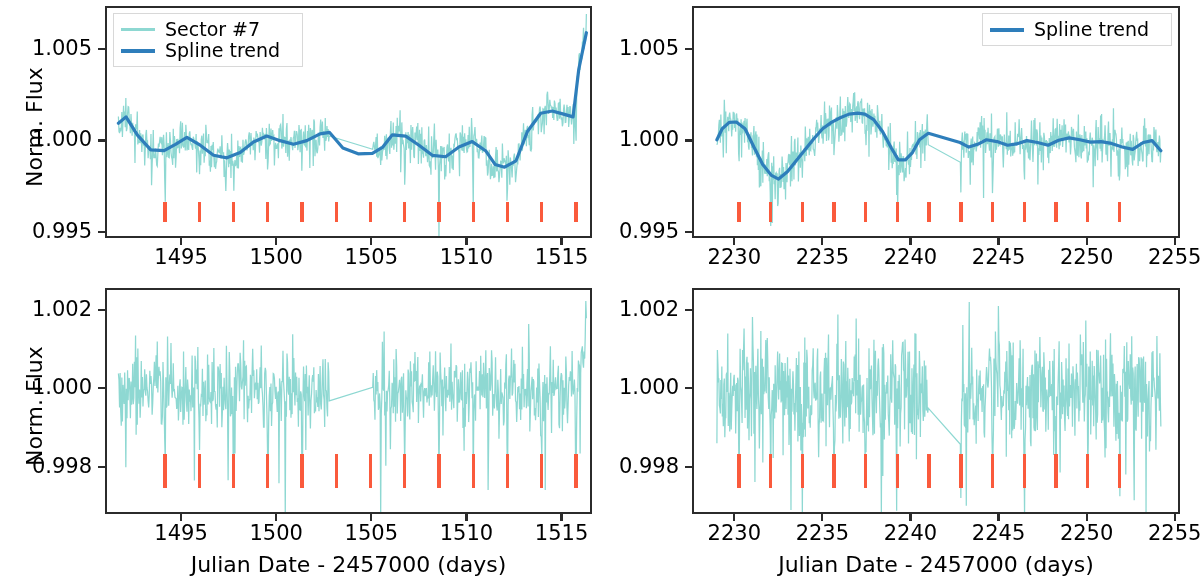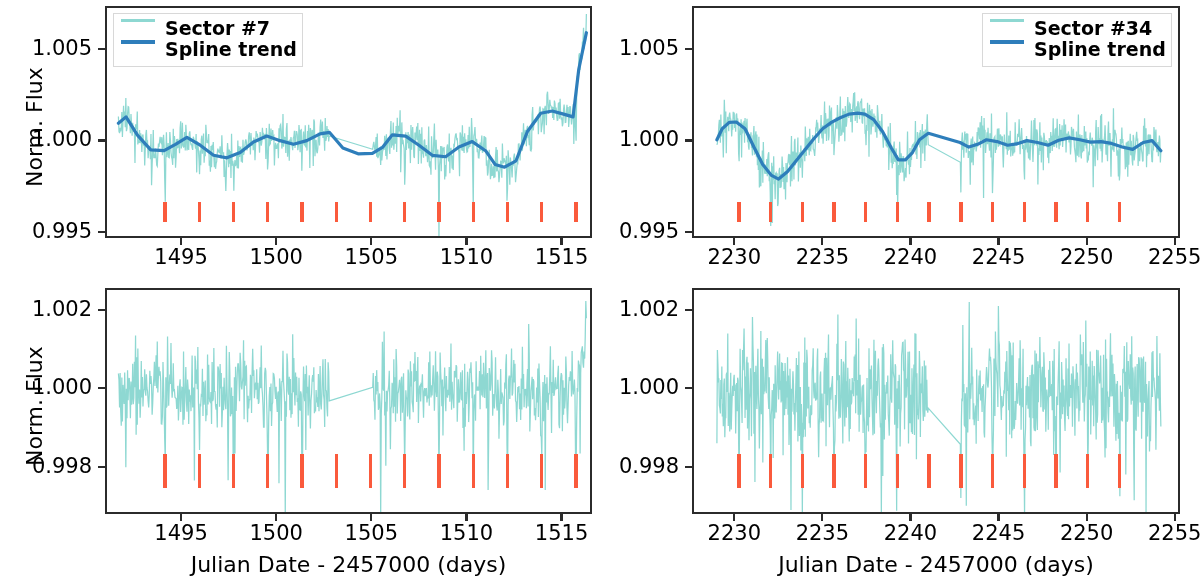--- a/index.html
+++ b/index.html
@@ -72,23 +72,22 @@
   }
   .legend-box {
     position: absolute;
     background: #ffffff;
     border: 1.3px solid #d8d8d8;
     padding: 5px 9px 5px 7px;
     box-sizing: border-box;
   }
   .legend-row {
     display: flex;
-    align-items: flex-start;
+    align-items: center;
     height: 21px;
-    font-weight: bold;
   }
   .legend-swatch {
     width: 34px;
     height: 0;
     border-top-style: solid;
     margin-right: 10px;
     flex: none;
   }
   .legend-label {
     font-size: 19px;
@@ -191,24 +190,20 @@
       <div class="tickmark-x" style="left: 909.355px; top: 238px; background: rgb(43, 43, 43);"></div>
       <div class="xtick-label" style="left: 865.455px; top: 247px; width: 90px;">2240</div>
       <div class="tickmark-x" style="left: 997.442px; top: 238px; background: rgb(43, 43, 43);"></div>
       <div class="xtick-label" style="left: 953.542px; top: 247px; width: 90px;">2245</div>
       <div class="tickmark-x" style="left: 1085.53px; top: 238px; background: rgb(43, 43, 43);"></div>
       <div class="xtick-label" style="left: 1041.63px; top: 247px; width: 90px;">2250</div>
       <div class="tickmark-x" style="left: 1173.61px; top: 238px; background: rgb(43, 43, 43);"></div>
       <div class="xtick-label" style="left: 1129.71px; top: 247px; width: 90px;">2255</div>
       <div class="legend-box" style="border-color: rgb(216, 216, 216); left: 982px; top: 13px; width: 190px;">
         <div class="legend-row">
-          <span class="legend-swatch" style="border-top-color: rgb(142, 216, 210); border-top-width: 3px;"></span>
-          <span class="legend-label">Sector #34</span>
-        </div>
-        <div class="legend-row">
           <span class="legend-swatch" style="border-top-color: rgb(46, 126, 187); border-top-width: 4px;"></span>
           <span class="legend-label">Spline trend</span>
         </div>
       </div>
     </div>
     <div class="panel" style="left: 0px; top: 0px; width: 1200px; height: 584px;">
       <div class="plot-frame" style="left: 105px; top: 288px; width: 487px; height: 226px; border-color: rgb(43, 43, 43);">
         <svg class="series-svg" width="487" height="226">
           <path d="M11.41 83.51 L11.99 90.03 L12.56 117.48 L13.13 83.04 L13.70 121.21 L14.27 135.80 L14.84 87.50 L15.41 131.49 L15.99 94.90 L16.56 104.75 L17.13 114.00 L17.70 82.40 L18.27 112.66 L18.84 177.29 L19.41 98.84 L19.99 128.20 L20.56 80.36 L21.13 110.15 L21.70 89.77 L22.27 87.94 L22.84 101.77 L23.41 128.25 L23.98 91.59 L24.56 114.59 L25.13 105.74 L25.70 73.72 L26.27 114.22 L26.84 107.96 L27.41 71.68 L27.98 97.28 L28.56 45.57 L29.13 144.76 L29.70 67.22 L30.27 134.82 L30.84 58.61 L31.41 99.38 L31.98 113.82 L32.56 99.40 L33.13 127.77 L33.70 111.43 L34.27 70.93 L34.84 107.52 L35.41 87.09 L35.98 116.54 L36.56 100.57 L37.13 99.05 L37.70 79.16 L38.27 101.33 L38.84 105.67 L39.41 84.18 L39.98 97.96 L40.56 101.25 L41.13 110.95 L41.70 117.37 L42.27 104.38 L42.84 80.83 L43.41 93.85 L43.98 86.02 L44.56 94.95 L45.13 124.77 L45.70 113.57 L46.27 96.50 L46.84 87.50 L47.41 71.79 L47.98 96.06 L48.56 84.60 L49.13 65.21 L49.70 98.36 L50.27 51.51 L50.84 102.44 L51.41 85.93 L51.98 76.91 L52.55 85.72 L53.13 81.38 L53.70 91.27 L54.27 133.76 L54.84 134.06 L55.41 125.95 L55.98 72.11 L56.55 92.87 L57.13 118.15 L57.70 149.88 L58.27 171.63 L58.84 87.30 L59.41 117.57 L59.98 116.01 L60.55 46.61 L61.13 89.67 L61.70 115.83 L62.27 96.10 L62.84 84.55 L63.41 93.87 L63.98 53.08 L64.55 95.50 L65.13 107.80 L65.70 99.02 L66.27 73.30 L66.84 100.34 L67.41 99.88 L67.98 107.30 L68.55 108.12 L69.13 108.49 L69.70 118.96 L70.27 116.86 L70.84 95.86 L71.41 130.47 L71.98 116.97 L72.55 95.91 L73.13 89.28 L73.70 121.90 L74.27 109.05 L74.84 97.31 L75.41 97.65 L75.98 134.70 L76.55 61.60 L77.13 129.72 L77.70 112.44 L78.27 94.74 L78.84 76.99 L79.41 110.58 L79.98 121.81 L80.55 89.63 L81.12 98.23 L81.70 134.01 L82.27 99.52 L82.84 111.67 L83.41 105.19 L83.98 121.14 L84.55 101.52 L85.12 65.60 L85.70 117.53 L86.27 100.10 L86.84 97.58 L87.41 190.39 L87.98 65.87 L88.55 71.19 L89.12 93.67 L89.70 79.40 L90.27 99.33 L90.84 56.98 L91.41 111.06 L91.98 127.88 L92.55 160.02 L93.12 114.79 L93.70 115.29 L94.27 105.56 L94.84 106.71 L95.41 78.80 L95.98 125.91 L96.55 91.81 L97.12 114.63 L97.70 105.90 L98.27 90.43 L98.84 131.22 L99.41 119.14 L99.98 125.36 L100.55 64.43 L101.12 114.51 L101.70 74.76 L102.27 107.10 L102.84 111.57 L103.41 112.43 L103.98 101.97 L104.55 134.05 L105.12 72.00 L105.70 111.15 L106.27 108.93 L106.84 58.10 L107.41 101.34 L107.98 101.67 L108.55 115.63 L109.12 119.62 L109.69 113.98 L110.27 137.58 L110.84 76.50 L111.41 78.20 L111.98 83.11 L112.55 116.74 L113.12 73.99 L113.69 98.46 L114.27 83.08 L114.84 137.16 L115.41 121.32 L115.98 96.69 L116.55 120.33 L117.12 87.67 L117.69 104.77 L118.27 113.86 L118.84 119.14 L119.41 55.68 L119.98 95.70 L120.55 119.32 L121.12 190.16 L121.69 113.71 L122.27 62.00 L122.84 81.71 L123.41 126.34 L123.98 123.75 L124.55 97.44 L125.12 123.95 L125.69 106.01 L126.27 186.91 L126.84 157.91 L127.41 87.19 L127.98 163.54 L128.55 76.68 L129.12 121.09 L129.69 102.28 L130.27 82.64 L130.84 73.89 L131.41 73.93 L131.98 89.61 L132.55 111.19 L133.12 62.84 L133.69 73.01 L134.27 96.55 L134.84 99.45 L135.41 92.17 L135.98 86.89 L136.55 50.27 L137.12 129.28 L137.69 70.75 L138.26 95.63 L138.84 77.06 L139.41 76.27 L139.98 106.53 L140.55 132.31 L141.12 105.71 L141.69 118.51 L142.26 109.00 L142.84 110.31 L143.41 84.83 L143.98 88.03 L144.55 123.04 L145.12 81.83 L145.69 58.65 L146.26 86.02 L146.84 80.36 L147.41 108.12 L147.98 99.05 L148.55 92.58 L149.12 99.72 L149.69 79.16 L150.26 109.31 L150.84 92.87 L151.41 113.89 L151.98 112.21 L152.55 91.26 L153.12 77.28 L153.69 98.13 L154.26 55.48 L154.84 96.81 L155.41 103.40 L155.98 116.05 L156.55 137.22 L157.12 137.23 L157.69 83.61 L158.26 77.84 L158.84 81.10 L159.41 104.20 L159.98 125.09 L160.55 162.44 L161.12 183.54 L161.69 131.60 L162.26 105.82 L162.84 97.05 L163.41 121.24 L163.98 93.57 L164.55 136.08 L165.12 114.68 L165.69 112.43 L166.26 83.59 L166.83 84.03 L167.41 88.25 L167.98 101.53 L168.55 108.91 L169.12 96.80 L169.69 111.52 L170.26 121.87 L170.83 103.05 L171.41 101.57 L171.98 193.29 L172.55 88.42 L173.12 93.31 L173.69 102.79 L174.26 130.97 L174.83 91.53 L175.41 91.48 L175.98 60.87 L176.55 92.09 L177.12 101.88 L177.69 114.12 L178.26 225.21 L178.83 111.26 L179.41 126.76 L179.98 63.49 L180.55 72.62 L181.12 100.87 L181.69 104.61 L182.26 86.87 L182.83 120.33 L183.41 89.08 L183.98 127.72 L184.55 103.19 L185.12 124.13 L185.69 44.18 L186.26 102.27 L186.83 67.97 L187.41 100.70 L187.98 115.57 L188.55 82.49 L189.12 105.19 L189.69 86.75 L190.26 112.04 L190.83 108.22 L191.41 136.73 L191.98 87.77 L192.55 119.68 L193.12 119.95 L193.69 101.28 L194.26 104.39 L194.83 175.41 L195.40 193.76 L195.98 107.27 L196.55 76.41 L197.12 104.53 L197.69 111.25 L198.26 84.00 L198.83 160.06 L199.40 75.41 L199.98 103.32 L200.55 96.72 L201.12 125.39 L201.69 102.62 L202.26 85.37 L202.83 114.68 L203.40 138.52 L203.98 110.44 L204.55 103.99 L205.12 89.19 L205.69 85.10 L206.26 91.63 L206.83 77.27 L207.40 123.20 L207.98 118.94 L208.55 121.47 L209.12 100.02 L209.69 112.49 L210.26 107.28 L210.83 117.04 L211.40 84.08 L211.98 121.15 L212.55 101.57 L213.12 76.13 L213.69 113.88 L214.26 119.54 L214.83 105.74 L215.40 85.19 L215.98 69.38 L216.55 104.58 L217.12 110.05 L217.69 137.00 L218.26 68.90 L218.83 100.07 L219.40 100.96 L219.98 118.12 L220.55 126.38 L221.12 72.35 L221.69 82.01 L222.26 110.87 L265.69 97.30 L266.26 82.93 L266.83 110.25 L267.40 112.12 L267.97 129.81 L268.54 85.93 L269.12 104.45 L269.69 80.14 L270.26 101.23 L270.83 91.94 L271.40 119.80 L271.97 117.09 L272.54 103.41 L273.12 112.80 L273.69 225.21 L274.26 124.64 L274.83 107.97 L275.40 51.82 L275.97 97.92 L276.54 100.67 L277.12 41.49 L277.69 125.58 L278.26 111.76 L278.83 175.83 L279.40 100.67 L279.97 121.45 L280.54 102.39 L281.11 100.31 L281.69 95.20 L282.26 80.80 L282.83 111.44 L283.40 159.21 L283.97 118.68 L284.54 116.27 L285.11 92.84 L285.69 97.46 L286.26 123.20 L286.83 69.20 L287.40 116.74 L287.97 87.31 L288.54 131.75 L289.11 59.05 L289.69 77.10 L290.26 123.54 L290.83 103.63 L291.40 101.80 L291.97 96.15 L292.54 89.82 L293.11 95.59 L293.69 130.87 L294.26 88.54 L294.83 86.79 L295.40 122.77 L295.97 109.42 L296.54 83.18 L297.11 134.00 L297.69 174.30 L298.26 131.21 L298.83 100.38 L299.40 109.16 L299.97 107.51 L300.54 126.60 L301.11 79.62 L301.69 83.65 L302.26 122.07 L302.83 129.53 L303.40 71.21 L303.97 96.46 L304.54 81.37 L305.11 111.90 L305.69 115.28 L306.26 122.28 L306.83 73.62 L307.40 91.85 L307.97 62.01 L308.54 90.89 L309.11 80.89 L309.68 111.88 L310.26 84.15 L310.83 66.95 L311.40 133.09 L311.97 105.55 L312.54 96.71 L313.11 95.63 L313.68 111.52 L314.26 94.28 L314.83 95.31 L315.40 84.37 L315.97 107.17 L316.54 127.82 L317.11 101.33 L317.68 97.99 L318.26 106.25 L318.83 99.04 L319.40 98.78 L319.97 112.39 L320.54 105.52 L321.11 108.41 L321.68 72.17 L322.26 115.86 L322.83 61.47 L323.40 95.82 L323.97 107.45 L324.54 95.31 L325.11 105.57 L325.68 88.56 L326.26 75.21 L326.83 94.72 L327.40 120.67 L327.97 100.62 L328.54 61.22 L329.11 100.22 L329.68 106.96 L330.26 81.68 L330.83 86.58 L331.40 128.86 L331.97 186.82 L332.54 130.29 L333.11 62.43 L333.68 82.34 L334.26 94.80 L334.83 116.16 L335.40 89.48 L335.97 145.56 L336.54 99.09 L337.11 95.50 L337.68 77.56 L338.25 109.17 L338.83 121.25 L339.40 85.97 L339.97 104.65 L340.54 107.65 L341.11 99.73 L341.68 105.19 L342.25 76.90 L342.83 111.68 L343.40 96.77 L343.97 53.51 L344.54 119.64 L345.11 91.68 L345.68 104.15 L346.25 110.41 L346.83 118.13 L347.40 80.96 L347.97 82.98 L348.54 87.36 L349.11 75.12 L349.68 76.89 L350.25 131.82 L350.83 108.90 L351.40 89.31 L351.97 112.01 L352.54 111.93 L353.11 94.74 L353.68 82.29 L354.25 109.12 L354.83 109.78 L355.40 80.16 L355.97 137.97 L356.54 117.84 L357.11 160.81 L357.68 73.67 L358.25 136.66 L358.83 101.97 L359.40 113.88 L359.97 100.37 L360.54 81.69 L361.11 89.82 L361.68 132.11 L362.25 114.07 L362.83 78.51 L363.40 82.89 L363.97 72.24 L364.54 88.48 L365.11 108.15 L365.68 92.35 L366.25 193.37 L366.82 121.65 L367.40 106.05 L367.97 104.54 L368.54 130.80 L369.11 71.18 L369.68 100.13 L370.25 99.98 L370.82 96.68 L371.40 100.59 L371.97 97.38 L372.54 81.04 L373.11 119.24 L373.68 65.77 L374.25 92.74 L374.82 105.43 L375.40 84.22 L375.97 107.23 L376.54 72.80 L377.11 91.89 L377.68 108.10 L378.25 86.92 L378.82 60.24 L379.40 118.38 L379.97 89.68 L380.54 83.12 L381.11 199.92 L381.68 147.53 L382.25 77.97 L382.82 84.98 L383.40 100.73 L383.97 93.65 L384.54 60.23 L385.11 72.18 L385.68 125.69 L386.25 110.39 L386.82 104.03 L387.40 118.58 L387.97 96.90 L388.54 67.28 L389.11 101.93 L389.68 116.12 L390.25 120.57 L390.82 89.78 L391.40 102.57 L391.97 148.76 L392.54 118.76 L393.11 107.50 L393.68 79.06 L394.25 113.90 L394.82 102.49 L395.39 104.67 L395.97 107.55 L396.54 135.43 L397.11 131.08 L397.68 92.47 L398.25 98.72 L398.82 74.54 L399.39 64.32 L399.97 154.45 L400.54 187.29 L401.11 115.86 L401.68 89.39 L402.25 85.54 L402.82 108.86 L403.39 88.14 L403.97 85.24 L404.54 58.50 L405.11 105.52 L405.68 103.05 L406.25 88.21 L406.82 70.05 L407.39 92.39 L407.97 73.83 L408.54 110.59 L409.11 112.21 L409.68 131.86 L410.25 115.27 L410.82 96.92 L411.39 102.09 L411.97 96.02 L412.54 119.11 L413.11 103.62 L413.68 129.96 L414.25 88.40 L414.82 119.61 L415.39 56.68 L415.97 98.99 L416.54 83.98 L417.11 117.31 L417.68 99.10 L418.25 105.33 L418.82 98.90 L419.39 118.34 L419.97 92.60 L420.54 79.08 L421.11 116.39 L421.68 34.08 L422.25 65.36 L422.82 141.53 L423.39 121.70 L423.96 101.15 L424.54 94.56 L425.11 86.76 L425.68 109.20 L426.25 89.13 L426.82 91.67 L427.39 125.57 L427.96 118.02 L428.54 130.33 L429.11 116.64 L429.68 97.40 L430.25 112.55 L430.82 78.57 L431.39 126.93 L431.96 73.61 L432.54 92.65 L433.11 108.20 L433.68 145.69 L434.25 146.38 L434.82 167.08 L435.39 114.06 L435.96 91.93 L436.54 131.25 L437.11 103.20 L437.68 84.90 L438.25 199.89 L438.82 93.72 L439.39 112.50 L439.96 87.20 L440.54 109.55 L441.11 120.04 L441.68 103.52 L442.25 103.72 L442.82 83.78 L443.39 56.29 L443.96 103.26 L444.54 143.06 L445.11 91.96 L445.68 103.02 L446.25 69.73 L446.82 105.91 L447.39 103.94 L447.96 93.43 L448.54 87.34 L449.11 98.84 L449.68 98.17 L450.25 98.30 L450.82 83.47 L451.39 75.71 L451.96 134.49 L452.53 138.20 L453.11 107.04 L453.68 88.83 L454.25 83.11 L454.82 85.40 L455.39 141.13 L455.96 90.37 L456.53 124.86 L457.11 97.86 L457.68 118.49 L458.25 109.48 L458.82 66.42 L459.39 81.35 L459.96 117.76 L460.53 133.15 L461.11 114.75 L461.68 95.32 L462.25 87.10 L462.82 90.82 L463.39 81.40 L463.96 84.75 L464.53 106.51 L465.11 60.89 L465.68 96.39 L466.25 104.41 L466.82 98.12 L467.39 89.57 L467.96 103.10 L468.53 165.90 L469.11 181.13 L469.68 129.86 L470.25 98.08 L470.82 101.69 L471.39 70.61 L471.96 73.89 L472.53 75.87 L473.11 163.61 L473.68 83.65 L474.25 62.61 L474.82 59.39 L475.39 56.37 L475.96 73.32 L476.53 77.72 L477.11 61.53 L477.68 68.66 L478.25 45.87 L478.82 11.01 L479.39 28.28" fill="none" stroke="#8ed8d2" stroke-width="1.25"></path>
         </svg>

